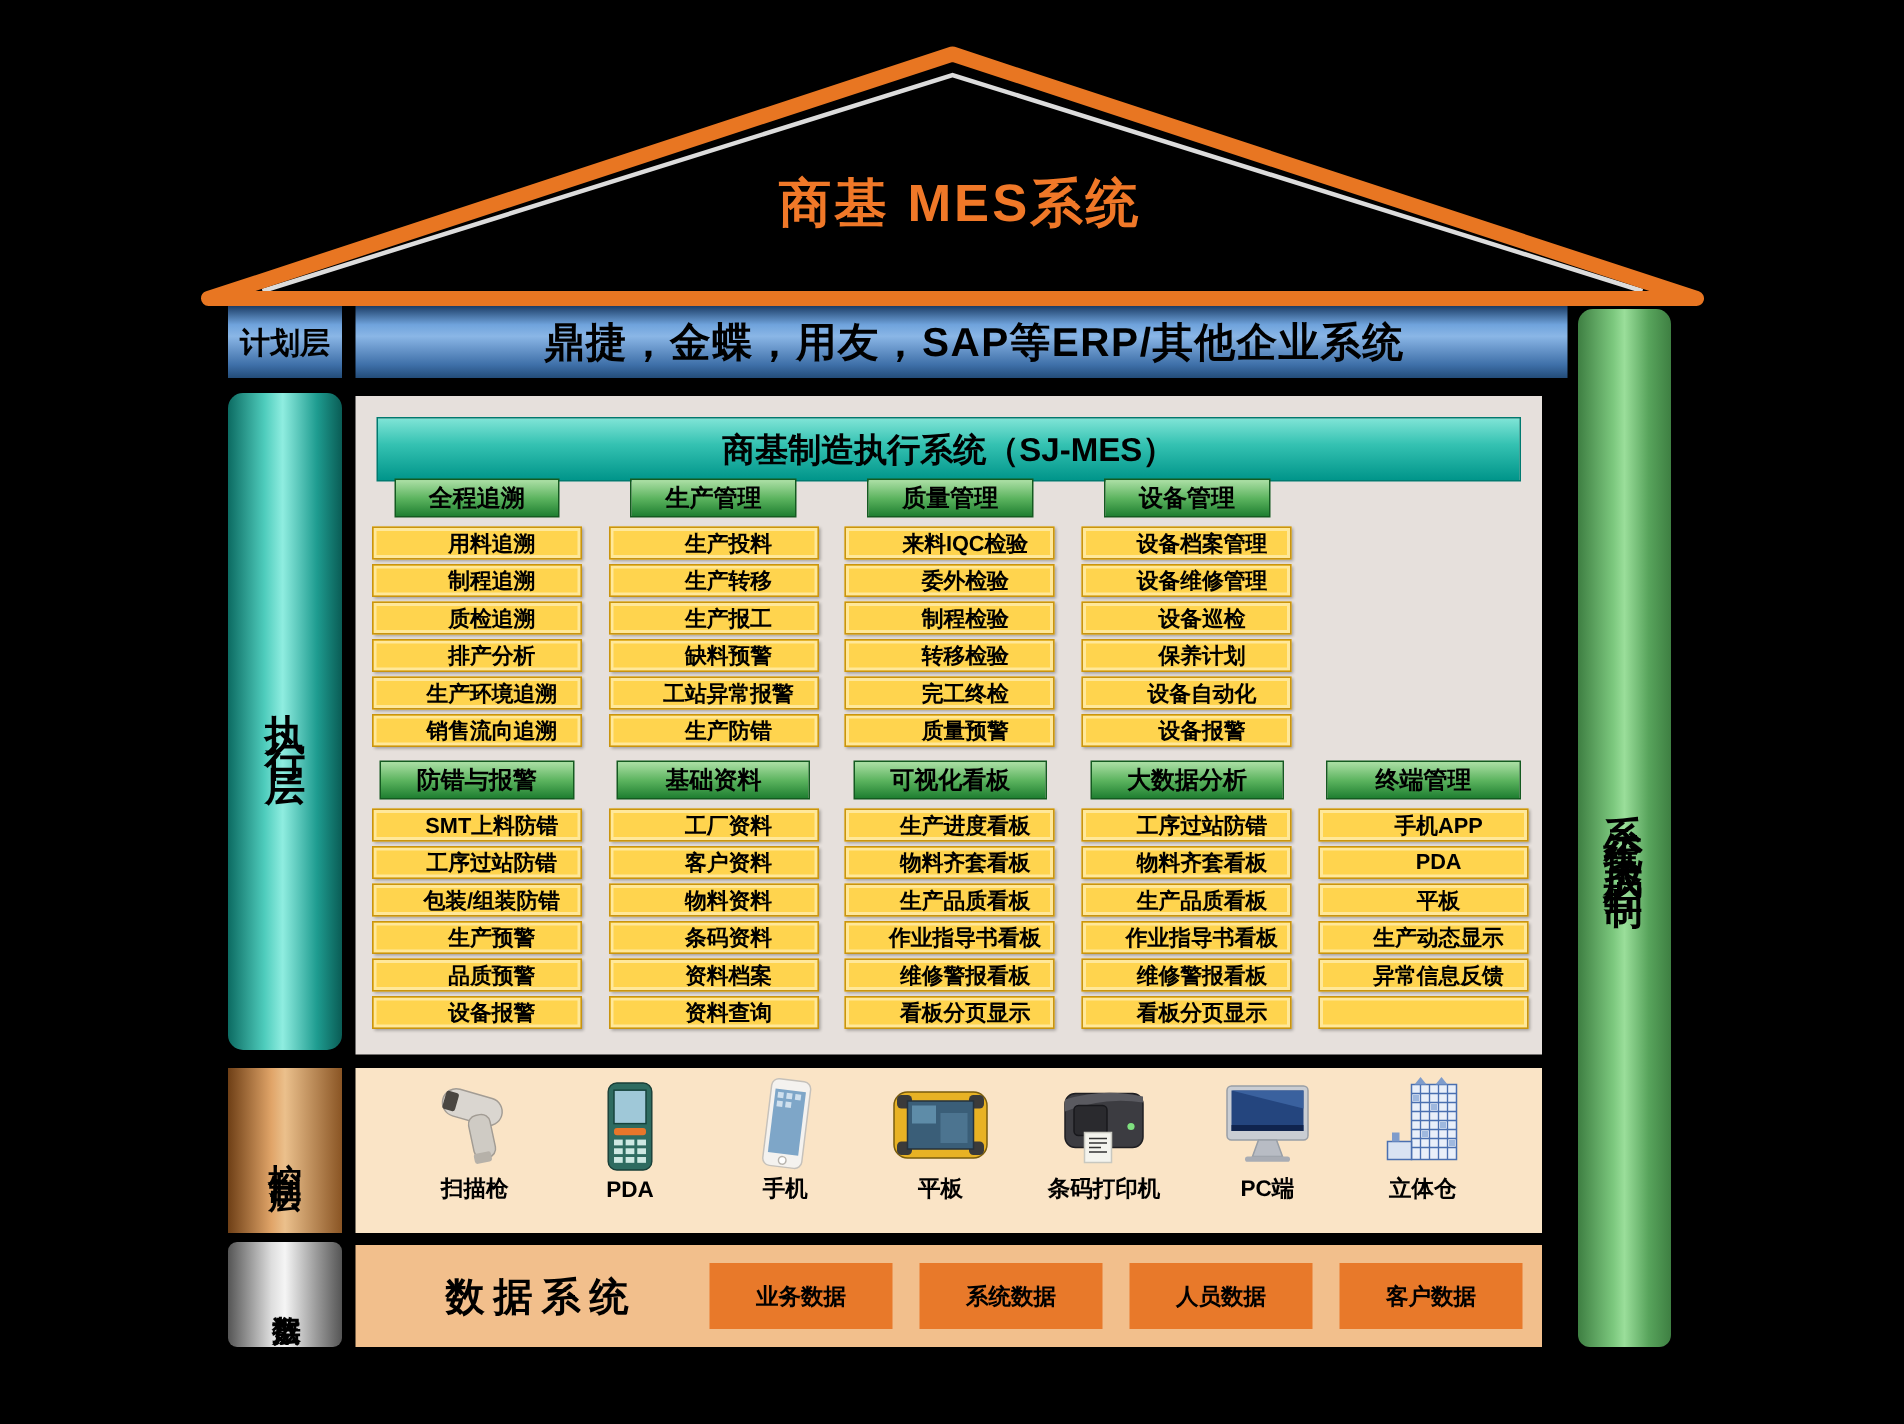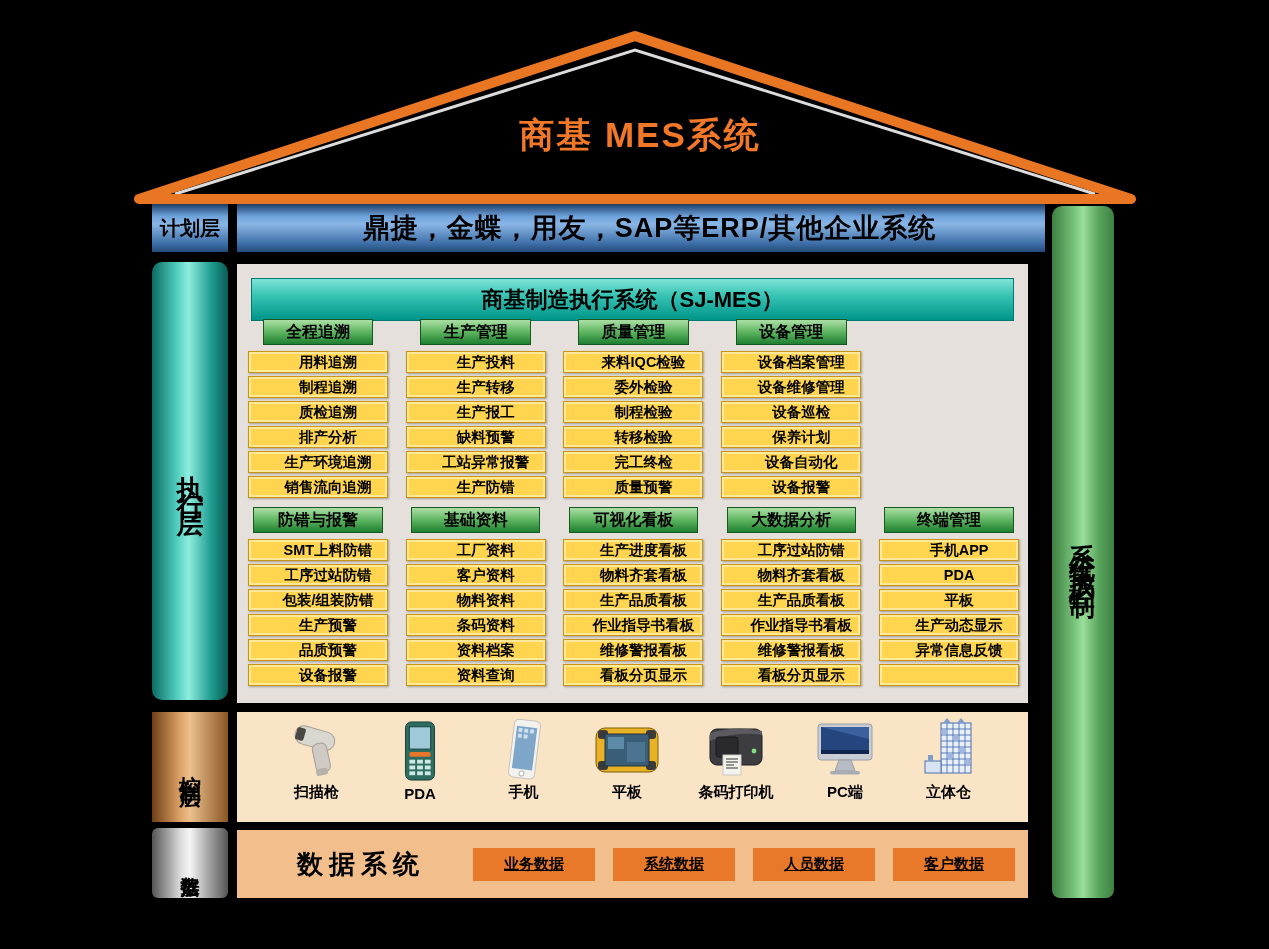--- a/index.html
+++ b/index.html
@@ -65,23 +65,23 @@
     display:flex; justify-content:space-evenly; align-items:flex-end; padding:16px 8px; box-sizing:border-box; }
   .device { display:flex; flex-direction:column; align-items:center; margin-bottom:4px; }
   .device-icon { width:64px; height:66px; display:flex; align-items:center; justify-content:center; }
   .device-label { font-size:15px; font-weight:bold; white-space:nowrap; margin-top:1px; }
 
   
   #data-bar { left:237px; top:830px; width:791px; height:68px; background:#F2BF8C;
     display:flex; align-items:center; box-sizing:border-box; padding-left:60px;gap:48px; }
   #data-system-title { font-size:26px; font-weight:bold; letter-spacing:6px; width:162px; white-space:nowrap; }
   #data-chips { display:flex; margin-left:0px; }
-  .data-chip { width:122px; height:33px; background:#E8792A; margin-right:18px;
-    display:flex; align-items:center; justify-content:center;
-    font-size:15px; font-weight:bold; white-space:nowrap;text-decoration:underline; }
+  .data-chip { width:122px; height:44px; background:#E8792A; margin-right:18px;
+    display:flex; align-items:center; justify-content:center;
+    font-size:15px; font-weight:bold; white-space:nowrap; }
 </style>
 </head>
 <body>
 
 <svg id="roof-svg" width="1010" height="184" viewBox="0 0 1010 184">
   <polyline points="45,168 505,24 965,168" fill="none" stroke="#DCDCDC" stroke-width="3"></polyline>
   <polygon points="9,173 505,10 1001,173" fill="none" stroke="#E87622" stroke-width="10" stroke-linejoin="round"></polygon>
 </svg>
 <div class="abs" id="system-title">商基  MES系统</div>
 

